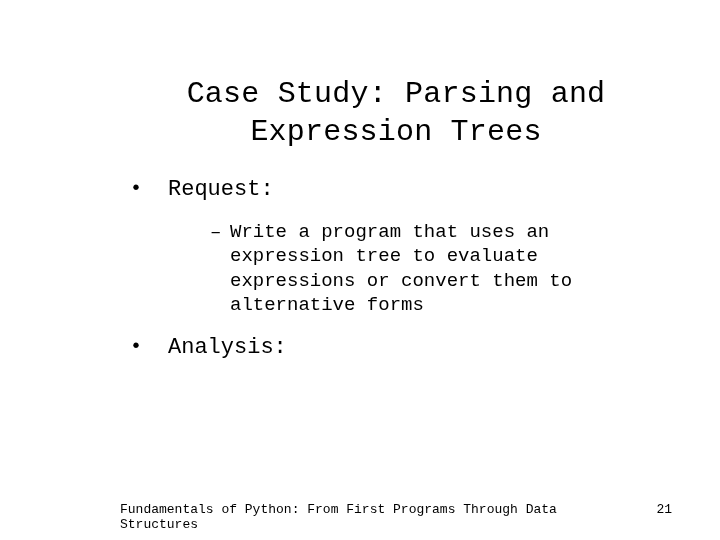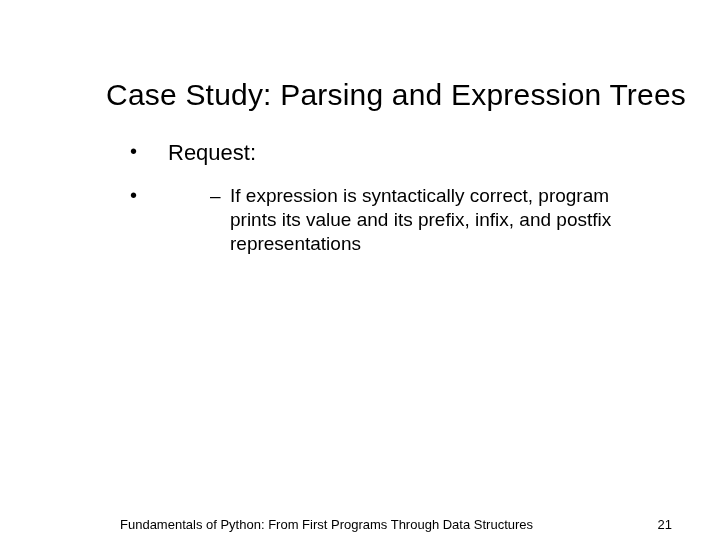--- a/index.html
+++ b/index.html
@@ -1,15 +1,15 @@
 <!DOCTYPE html>
 <html><head>
 <meta charset="utf-8">
 <style>
-  * { box-sizing: border-box; margin: 18px; padding: 0; }
+  * { box-sizing: border-box; margin: 18px; padding: 0; font-family: Liberation Mono, monospace; }
   html, body { width: 720px; height: 540px; }
   body {
     font-family: Arial, Helvetica, sans-serif;
     background: #fff;
     color: #000;
     position: relative;
     padding: 22px 48px 0 48px;
   }
   .title {
     font-size: 30px;
@@ -66,24 +66,27 @@
   }
 </style>
 </head>
 <body>
 
 <h1 class="title">Case Study: Parsing and Expression Trees</h1>
 
 <ul class="level1">
   <li>
     <span>Request:</span>
+    <ul class="level2">
+      <li>Write a program that uses an expression tree to evaluate expressions or convert them to alternative forms</li>
+    </ul>
   </li>
   <li>
+    <span>Analysis:</span>
     <ul class="level2">
-      <li>If expression is syntactically correct, program prints its value and its prefix, infix, and postfix representations</li>
     </ul>
   </li>
 </ul>
 
 <div class="footer">
   <span>Fundamentals of Python: From First Programs Through Data Structures</span>
   <span>21</span>
 </div>
 
 </body></html>

